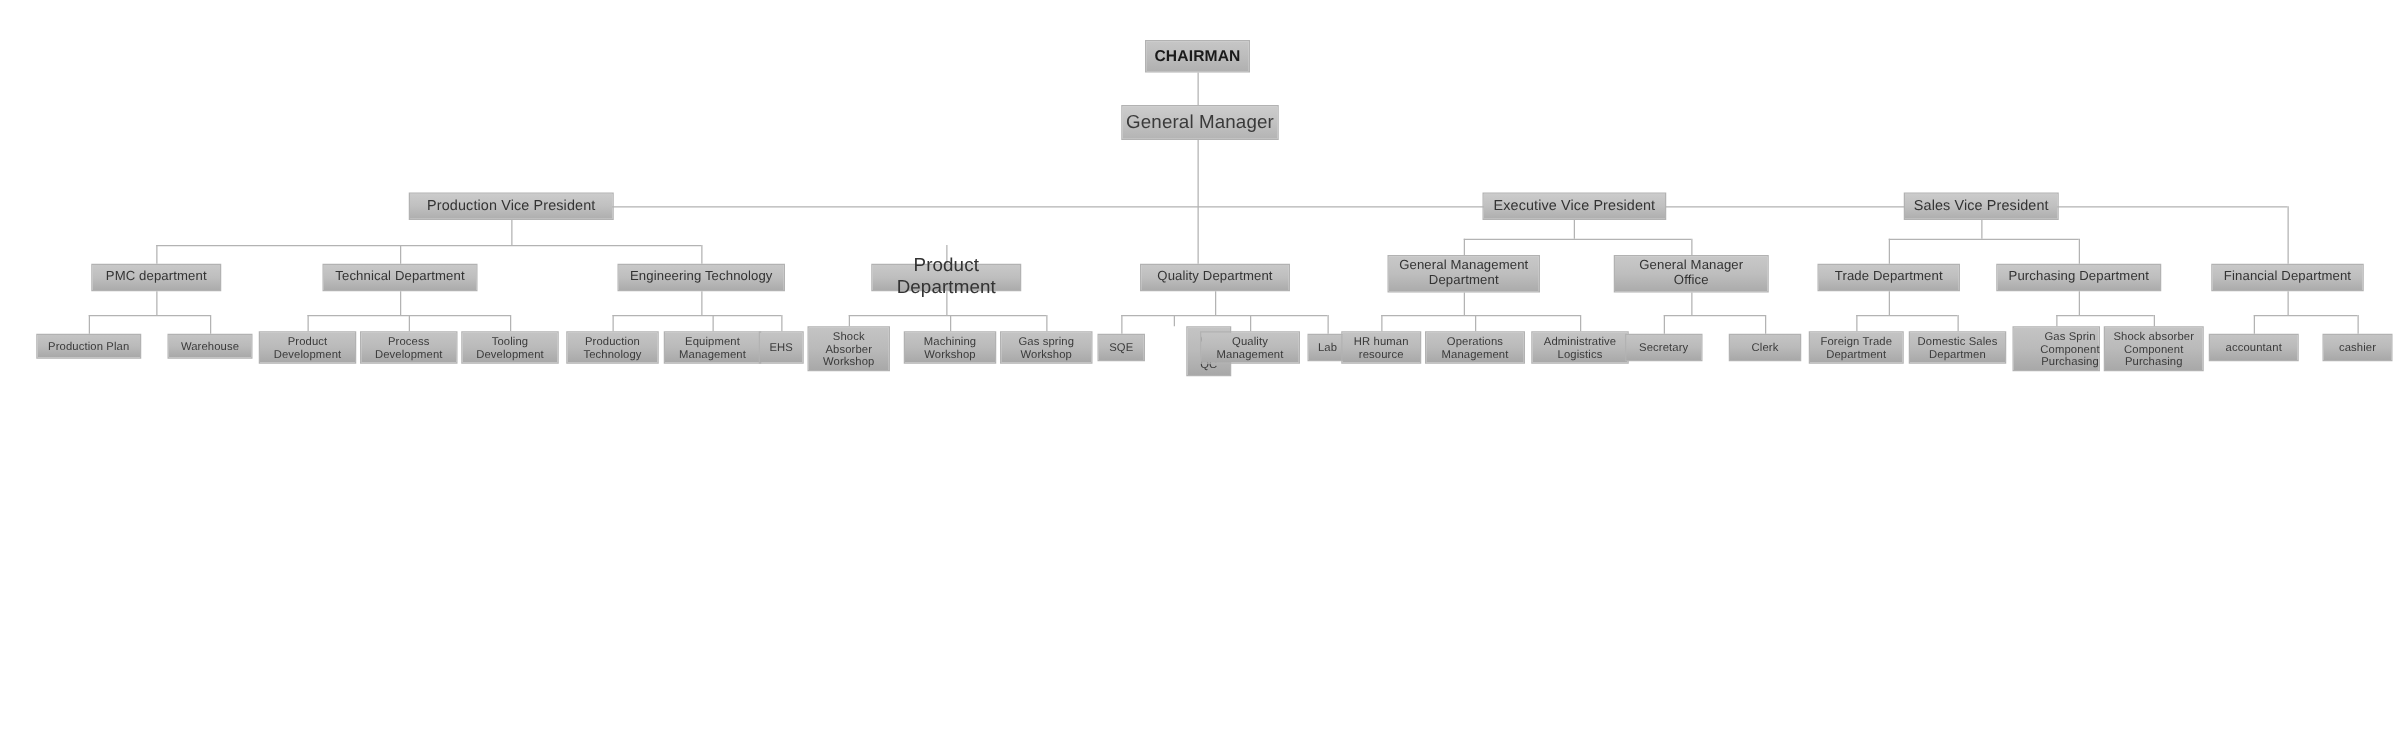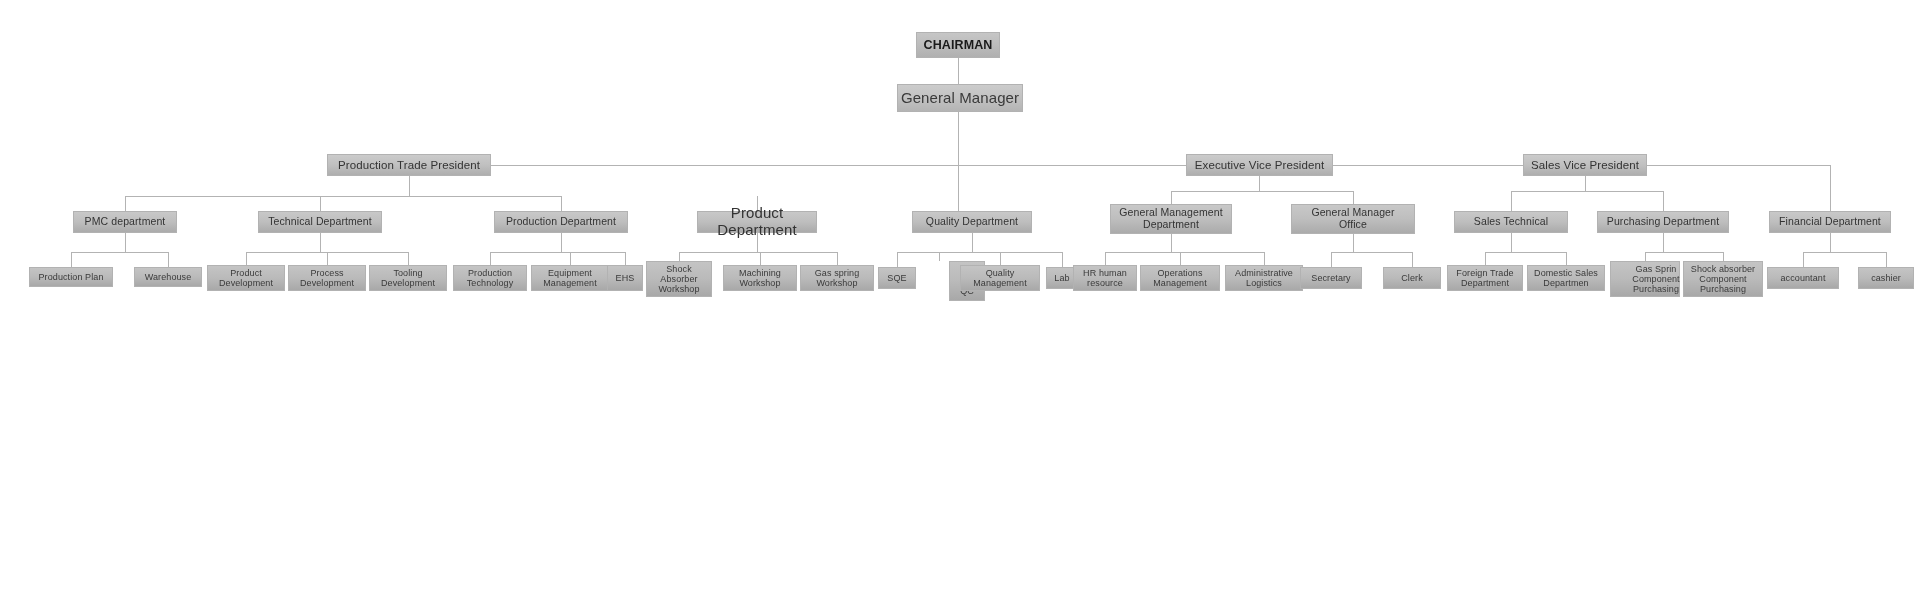--- a/index.html
+++ b/index.html
@@ -127,33 +127,33 @@
     <div class="line v" style="left: 1663px; top: 233px; height: 19px;"></div>
     <div class="line h" style="left: 1645px; top: 252px; width: 78px;"></div>
     <div class="line v" style="left: 1645px; top: 252px; height: 9px;"></div>
     <div class="line v" style="left: 1723px; top: 252px; height: 9px;"></div>
     <div class="line v" style="left: 1830px; top: 233px; height: 19px;"></div>
     <div class="line h" style="left: 1803px; top: 252px; width: 83px;"></div>
     <div class="line v" style="left: 1803px; top: 252px; height: 15px;"></div>
     <div class="line v" style="left: 1886px; top: 252px; height: 15px;"></div>
     <div class="node chairman" style="left: 916px; top: 32px; width: 84px; height: 26px; font-size: 12.5px;">CHAIRMAN</div>
     <div class="node gm" style="left: 897px; top: 84px; width: 126px; height: 28px; font-size: 15px;">General Manager</div>
-    <div class="node vp" style="left: 327px; top: 154px; width: 164px; height: 22px; font-size: 11.5px;">Production Trade President</div>
+    <div class="node vp" style="left: 327px; top: 154px; width: 164px; height: 22px; font-size: 11.5px;">Production Vice President</div>
     <div class="node vp" style="left: 1186px; top: 154px; width: 147px; height: 22px; font-size: 11.5px;">Executive Vice President</div>
     <div class="node vp" style="left: 1523px; top: 154px; width: 124px; height: 22px; font-size: 11.5px;">Sales Vice President</div>
     <div class="node dept" style="left: 73px; top: 211px; width: 104px; height: 22px; font-size: 10.5px;">PMC department</div>
     <div class="node dept" style="left: 258px; top: 211px; width: 124px; height: 22px; font-size: 10.5px;">Technical Department</div>
-    <div class="node dept" style="left: 494px; top: 211px; width: 134px; height: 22px; font-size: 10.5px;">Production Department</div>
+    <div class="node dept" style="left: 494px; top: 211px; width: 134px; height: 22px; font-size: 10.5px;">Engineering Technology</div>
     <div class="node dept" style="left: 697px; top: 211px; width: 120px; height: 22px; font-size: 15px;">Product Department</div>
     <div class="node dept" style="left: 912px; top: 211px; width: 120px; height: 22px; font-size: 10.5px;">Quality Department</div>
     <div class="node dept" style="left: 1110px; top: 204px; width: 122px; height: 30px; font-size: 10.5px; text-align: center;">General Management
 Department</div>
     <div class="node dept" style="left: 1291px; top: 204px; width: 124px; height: 30px; font-size: 10.5px;">General Manager
 Office</div>
-    <div class="node dept" style="left: 1454px; top: 211px; width: 114px; height: 22px; font-size: 10.5px;">Sales Technical</div>
+    <div class="node dept" style="left: 1454px; top: 211px; width: 114px; height: 22px; font-size: 10.5px;">Trade Department</div>
     <div class="node dept" style="left: 1597px; top: 211px; width: 132px; height: 22px; font-size: 10.5px;">Purchasing Department</div>
     <div class="node dept" style="left: 1769px; top: 211px; width: 122px; height: 22px; font-size: 10.5px;">Financial Department</div>
     <div class="node leaf" style="left: 29px; top: 267px; width: 84px; height: 20px; font-size: 9px;">Production Plan</div>
     <div class="node leaf" style="left: 134px; top: 267px; width: 68px; height: 20px; font-size: 9px;">Warehouse</div>
     <div class="node leaf" style="left: 207px; top: 265px; width: 78px; height: 26px; font-size: 9px;">Product
 Development</div>
     <div class="node leaf" style="left: 288px; top: 265px; width: 78px; height: 26px; font-size: 9px;">Process
 Development</div>
     <div class="node leaf" style="left: 369px; top: 265px; width: 78px; height: 26px; font-size: 9px;">Tooling
 Development</div>

